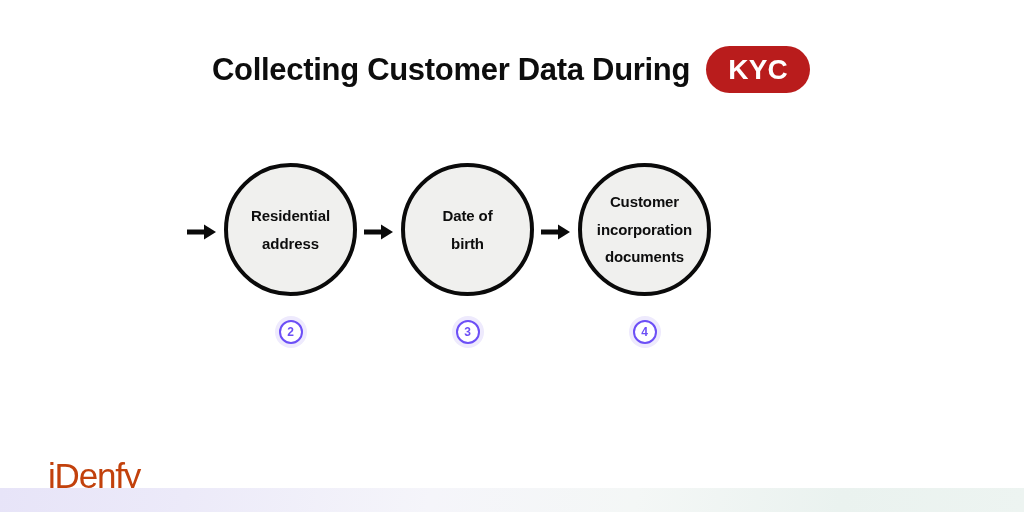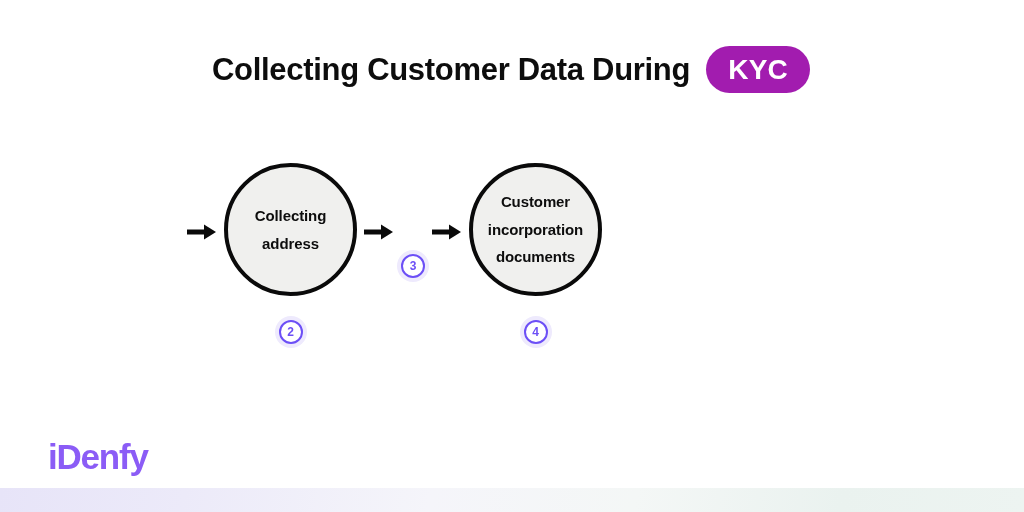--- a/index.html
+++ b/index.html
@@ -38,21 +38,21 @@
     letter-spacing: -0.3px;
     line-height: 1;
   }
   .kyc-badge {
     display: inline-flex;
     align-items: center;
     justify-content: center;
     width: 104px;
     height: 47px;
     border-radius: 24px;
-    background: #a21caf;
+    background: #b91c1c;
     color: #ffffff;
     font-size: 28px;
     font-weight: bold;
     letter-spacing: 0.2px;
   }
 
   
   .flow {
     position: absolute;
     left: 180px;
@@ -108,24 +108,24 @@
     align-items: center;
     justify-content: center;
     margin-bottom: 44px;
   }
   .arrow svg { display: block; }
 
   
   .logo {
     position: absolute;
     left: 48px;
-    top: 439px;
+    top: 458px;
     font-size: 35px;
-    font-weight: bold;
-    color: #8b5cf6;
+    font-weight: normal;
+    color: #c2410c;
     letter-spacing: -1.2px;
     line-height: 1;
   }
 
   
   .bottom-strip {
     position: absolute;
     left: 0;
     bottom: 0;
     width: 1024px;
@@ -149,35 +149,41 @@
     <div class="arrow">
       <svg width="30" height="16" viewBox="0 0 30 16" aria-hidden="true">
         <rect x="0" y="5.5" width="19" height="5" fill="#0a0a0a"></rect>
         <polygon points="17,0.5 29,8 17,15.5" fill="#0a0a0a"></polygon>
       </svg>
     </div>
 
     <div class="step">
       <div class="bubble">
         <div class="bubble-label">
-          <span>Collecting</span><br>
+          <span>Residential</span><br>
           <span>address</span>
         </div>
       </div>
       <div class="badge-num">2</div>
     </div>
 
     <div class="arrow">
       <svg width="30" height="16" viewBox="0 0 30 16" aria-hidden="true">
         <rect x="0" y="5.5" width="19" height="5" fill="#0a0a0a"></rect>
         <polygon points="17,0.5 29,8 17,15.5" fill="#0a0a0a"></polygon>
       </svg>
     </div>
 
     <div class="step">
+      <div class="bubble">
+        <div class="bubble-label">
+          <span>Date of</span><br>
+          <span>birth</span>
+        </div>
+      </div>
       <div class="badge-num">3</div>
     </div>
 
     <div class="arrow">
       <svg width="30" height="16" viewBox="0 0 30 16" aria-hidden="true">
         <rect x="0" y="5.5" width="19" height="5" fill="#0a0a0a"></rect>
         <polygon points="17,0.5 29,8 17,15.5" fill="#0a0a0a"></polygon>
       </svg>
     </div>
 

